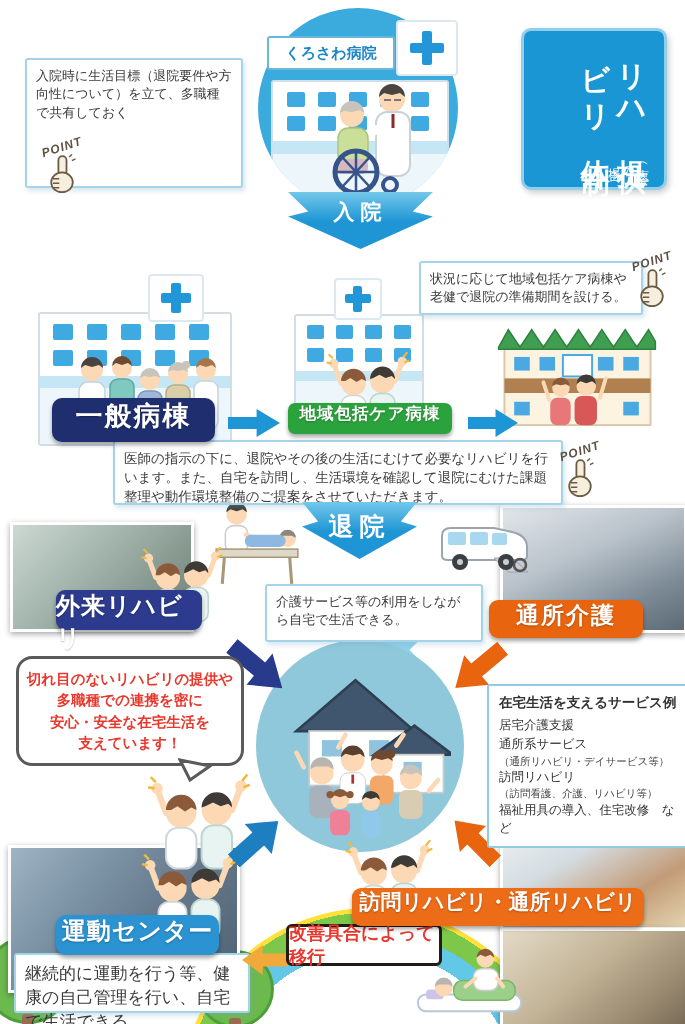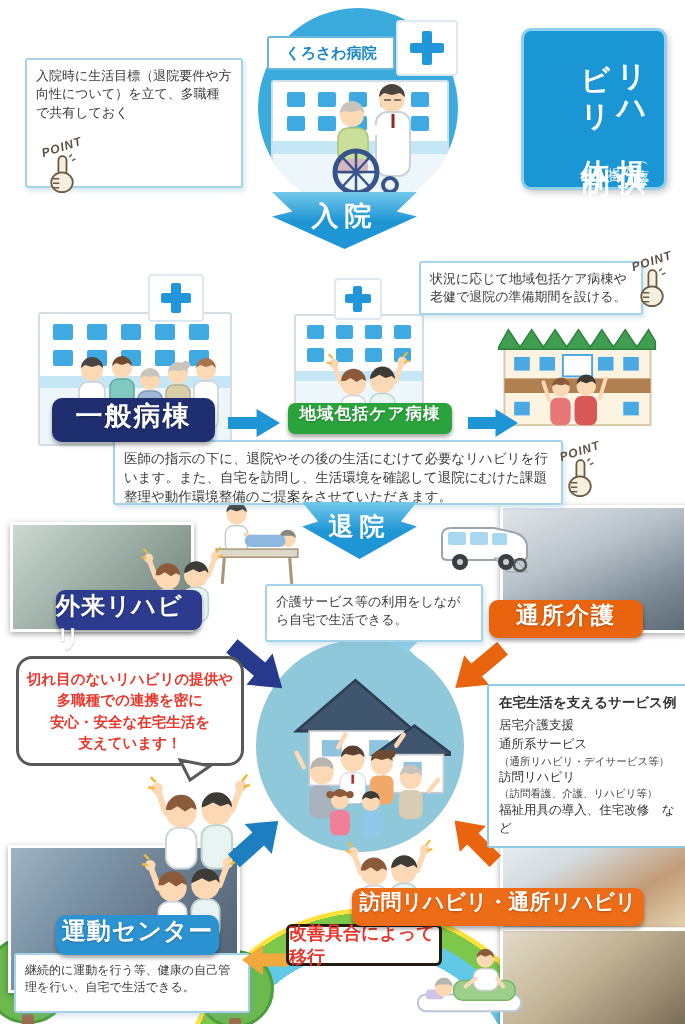--- a/index.html
+++ b/index.html
@@ -192,21 +192,21 @@
         </g>
       </svg>
   </div>
 
   <div class="title-box" style="left:521px;top:28px;width:112px;height:132px;">
     <span class="title-main">リハビリ</span>
     <span class="title-main">提供体制</span>
     <span class="title-sub">（恵仁会の場合）</span>
   </div>
 
-  <div class="ribbon" style="left:272px;top:192px;width:145px;height:57px;font-size:27px;">
+  <div class="ribbon" style="left:288px;top:192px;width:145px;height:57px;font-size:21px;">
     <span style="margin-top:6px;">入院</span>
   </div>
 
   <div class="cross-sign" style="left:148px;top:274px;width:52px;height:44px;">
     <svg width="52" height="44" viewBox="0 0 52 44">
         <g fill="#2196d8">
       <rect x="21" y="7" width="10" height="30" rx="2"></rect>
           <rect x="11" y="17" width="30" height="10" rx="2"></rect>
         </g>
       </svg>
@@ -439,21 +439,21 @@
     <div class="svc-item">福祉用具の導入、住宅改修　など</div>
   </div>
 
   <div class="photo ph-gym" style="left:8px;top:845px;width:226px;height:142px;background:linear-gradient(130deg,#9fb4c4 0%,#7d94a6 30%,#64788a 60%,#4e6274 100%);"></div>
   <svg class="illus" style="left:140px;top:850px;" width="98" height="100" viewBox="0 0 80 85">
       <use href="#sym-cheer"></use>
     </svg>
   <div class="pill" style="left:56px;top:915px;width:163px;height:40px;background:#2b93d1;font-size:24px;border-radius:10px;letter-spacing:1px;">
     <span>運動センター</span>
   </div>
-  <div class="note" style="left:14px;top:953px;width:214px;height:42px;font-size:12px;">
+  <div class="note" style="left:14px;top:953px;width:214px;height:42px;font-size:17px;">
     <span>継続的に運動を行う等、健康の自己管理を行い、自宅で生活できる。</span>
   </div>
 
   <div class="arrow" style="left:242px;top:943px;width:46px;height:34px;background:#f2a93b;transform:rotate(180deg);z-index:7;"></div>
   <div class="transfer-box" style="left:286px;top:924px;width:150px;height:36px;font-size:18px;">
     <span>改善具合によって移行</span>
   </div>
 
   <svg class="illus" style="left:414px;top:946px;z-index:3;" width="114" height="76" viewBox="0 0 115 75">
     <rect x="4" y="48" width="104" height="17" rx="8" fill="#fff" stroke="#b8c8d8" stroke-width="2"></rect>

